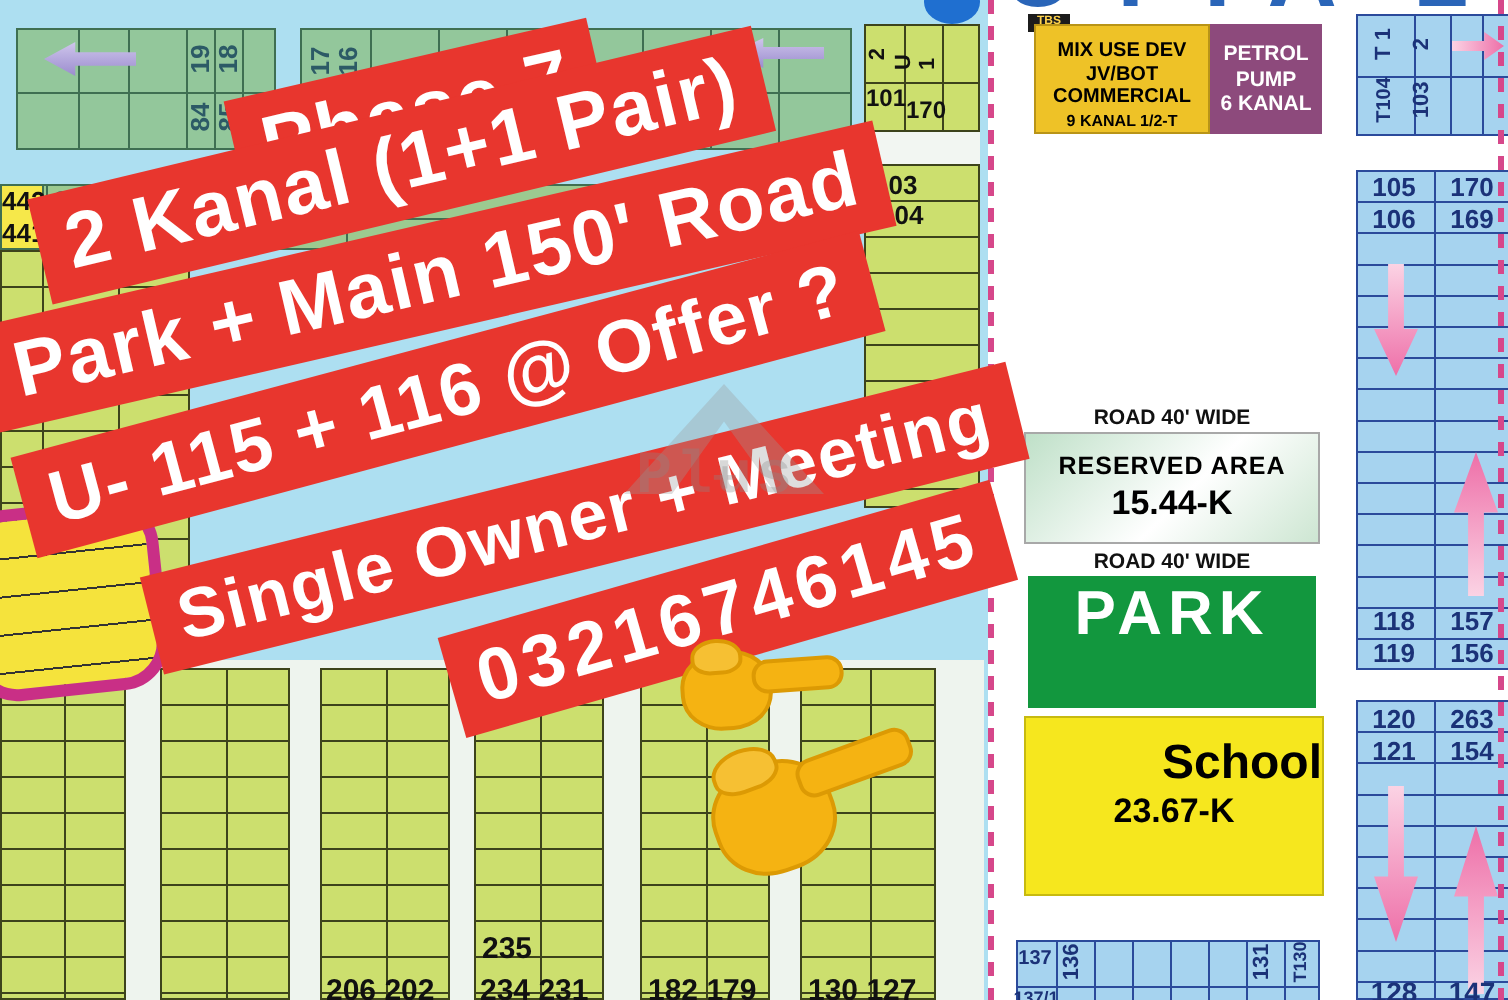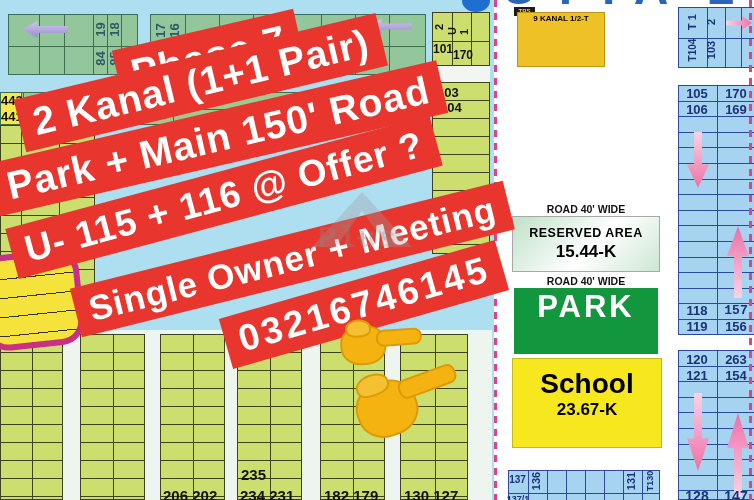--- a/index.html
+++ b/index.html
@@ -176,40 +176,52 @@
   <div class="abs wm wm-chev" style="left:312px;top:192px;width:100px;height:55px;"></div>
   <div class="abs wm" style="left:356px;top:226px;font-size:22px;">+</div>
   <div class="abs wm" style="left:318px;top:222px;font-size:30px;letter-spacing:2px;font-family:Liberation Mono, monospace;">Plus</div>
 
   <div class="abs" id="panel">
     <div class="hdrfrag" style="left:8px;top:-36px;">UTTA 2 0</div>
 
     <div class="abs" style="left:20px;top:7px;width:21px;height:9px;background:#1c1c1c;color:#ffd34d;font-size:6px;font-weight:700;text-align:center;line-height:9px;">TBS</div>
 
     <div class="panelbox" style="left:23px;top:12px;width:88px;height:55px;background:#eec227;border:1px solid #b99417;">
+      <div style="font-size:10px;font-weight:800;margin-top:7px;line-height:1.15;">
+        <div>MIX USE DEV</div>
+        <div>JV/BOT</div>
+        <div>COMMERCIAL</div>
+      </div>
       <div style="font-size:8px;font-weight:800;margin-top:1px;">9 KANAL 1/2-T</div>
+    </div>
+    <div class="panelbox" style="left:111px;top:12px;width:56px;height:55px;background:#8d4a7c;color:#fff;">
+      <div style="font-size:10.5px;font-weight:800;margin-top:9px;line-height:1.2;">
+        <div>PETROL</div>
+        <div>PUMP</div>
+        <div>6 KANAL</div>
+      </div>
     </div>
 
 
 
     <div class="roadtxt" style="left:18px;top:203px;">ROAD 40' WIDE</div>
 
     <div class="panelbox" style="left:18px;top:216px;width:148px;height:56px;background:linear-gradient(135deg,#bfe0c8 0%,#ffffff 55%,#cde6d2 100%);border:1px solid #a8a8a8;">
       <div style="margin-top:9px;font-size:12.5px;font-weight:800;letter-spacing:.5px;">RESERVED AREA</div>
       <div style="font-size:17px;font-weight:800;margin-top:2px;">15.44-K</div>
     </div>
 
     <div class="roadtxt" style="left:18px;top:275px;">ROAD 40' WIDE</div>
 
     <div class="panelbox" style="left:20px;top:288px;width:144px;height:66px;background:#12973e;color:#fff;">
       <div style="font-size:31px;font-weight:800;letter-spacing:3px;margin-top:1px;">PARK</div>
     </div>
 
     <div class="panelbox" style="left:18px;top:358px;width:150px;height:90px;background:#f6e71e;border:1px solid #c7ba10;">
-      <div style="font-size:28px;font-weight:800;margin-top:9px;">School</div>
+      <div style="font-size:24px;font-weight:800;margin-top:9px;text-align:right;">School</div>
       <div style="font-size:17px;font-weight:800;">23.67-K</div>
     </div>
 
     <div class="bluegrid" style="left:14px;top:470px;width:152px;height:40px;background-image:none;">
       <div class="bg-h" style="top:22px;"></div>
       <div class="bg-v" style="left:19px;"></div>
         <div class="bg-v" style="left:38px;"></div>
       <div class="bg-v" style="left:57px;"></div>
         <div class="bg-v" style="left:76px;"></div>
       <div class="bg-v" style="left:95px;"></div>
@@ -237,21 +249,21 @@
     <div class="bluegrid" style="left:184px;top:85px;width:78px;height:250px;">
       <div class="bg-v" style="left:38px;"></div>
       <div class="abs parrow-down" style="left:8px;top:46px;width:22px;height:56px;"></div>
       <div class="abs parrow-up" style="left:48px;top:140px;width:22px;height:72px;"></div>
     </div>
     <div class="cellnum navy" style="left:184px;top:86px;width:38px;">105</div>
     <div class="cellnum navy" style="left:223px;top:86px;width:38px;">170</div>
     <div class="cellnum navy" style="left:184px;top:102px;width:38px;">106</div>
     <div class="cellnum navy" style="left:223px;top:102px;width:38px;">169</div>
     <div class="cellnum navy" style="left:184px;top:303px;width:38px;">118</div>
-    <div class="cellnum navy" style="left:223px;top:303px;width:38px;font-family:Liberation Mono, monospace;">157</div>
+    <div class="cellnum navy" style="left:223px;top:303px;width:38px;">157</div>
     <div class="cellnum navy" style="left:184px;top:319px;width:38px;">119</div>
     <div class="cellnum navy" style="left:223px;top:319px;width:38px;">156</div>
 
     <div class="bluegrid" style="left:184px;top:350px;width:78px;height:150px;">
       <div class="bg-v" style="left:38px;"></div>
       <div class="abs parrow-down" style="left:8px;top:42px;width:22px;height:78px;"></div>
       <div class="abs parrow-up" style="left:48px;top:62px;width:22px;height:84px;"></div>
     </div>
     <div class="cellnum navy" style="left:184px;top:352px;width:38px;">120</div>
     <div class="cellnum navy" style="left:223px;top:352px;width:38px;">263</div>

